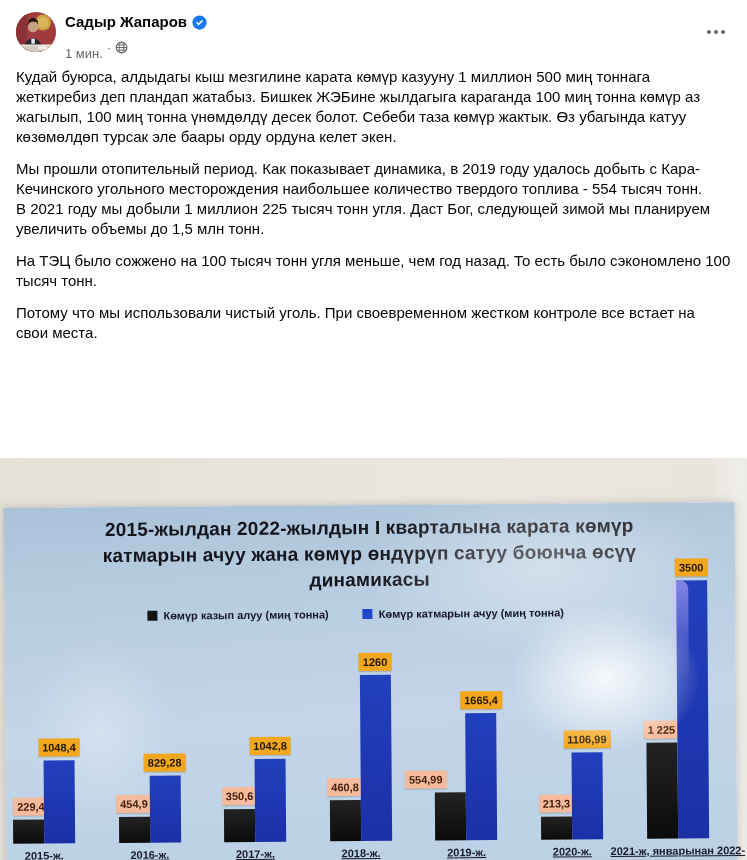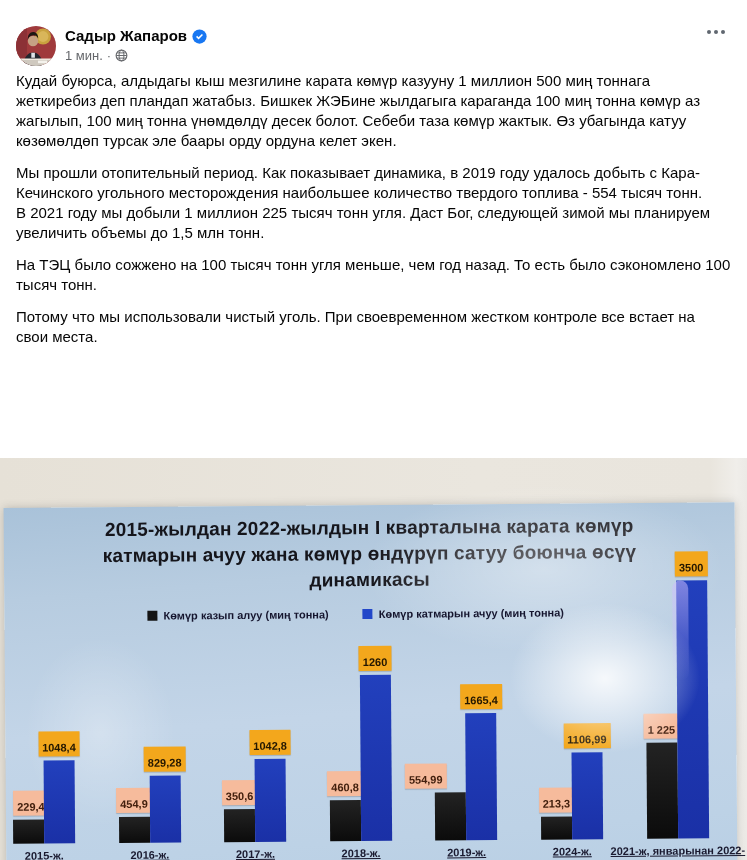--- a/index.html
+++ b/index.html
@@ -4,30 +4,30 @@
 <style>
   * { box-sizing: border-box; }
   html,body { margin:0; padding:0; }
   body {
     width:747px; height:860px; overflow:hidden; background:#fff;
     font-family:"Liberation Sans", sans-serif;
   }
   .post { position:relative; width:747px; height:860px; background:#fff; }
 
   
-  .header { display:flex; align-items:flex-start; padding:26px 16px 0 16px; position:relative; }
+  .header { display:flex; align-items:flex-start; padding:12px 16px 0 16px; position:relative; }
   .avatar { width:40px; height:40px; border-radius:50%; overflow:hidden; flex:0 0 40px;
             box-shadow:inset 0 0 0 1px rgba(0,0,0,.08); cursor:pointer; }
   .avatar svg { display:block; }
   .hmeta { margin-left:9px; flex:1; min-width:0; }
   .name-row { display:flex; align-items:center; gap:5px; }
   .author { font-size:15px; font-weight:700; color:#050505; line-height:20px; cursor:pointer; }
   .verified { display:inline-flex; }
   .sub-row { display:flex; align-items:center; gap:4px; font-size:13px; color:#65676b; line-height:17px; margin-top:1px; }
-  .sub-row .ts { cursor:pointer; }
+  .sub-row .ts { cursor:pointer;margin-top:12px; }
   .more { position:absolute; right:18px; top:22px; display:flex; gap:3px; padding:8px 4px; cursor:pointer; }
   .more i { width:4px; height:4px; border-radius:50%; background:#606770; }
 
   
   .content { padding:5px 16px 0 16px; font-size:15px; line-height:20px; color:#050505;
              max-height:394px; overflow:hidden; }
   .content p { margin:0 0 12px 0; white-space:pre-line; }
 
   
   .photo { position:absolute; left:0; top:458px; width:747px; height:402px; overflow:hidden;
@@ -55,21 +55,21 @@
   .legend .li { display:inline-flex; align-items:center; }
   .legend .sq { width:10px; height:10px; margin-right:6px; display:inline-block; }
   .sq-black { background:#141414; }
   .sq-blue  { background:#2247c9; }
 
   .plot { position:absolute; left:0; top:0; width:100%; height:100%; }
   .bar { position:absolute; }
   .bar-black { background:linear-gradient(180deg,#232323,#0b0b0b); }
   .bar-blue  { background:linear-gradient(180deg,#2240bd,#1a30a6); }
   .vlabel { position:absolute; transform:translateX(-50%); font-size:11px; font-weight:700;
-            line-height:13px; padding:10px 4px 2px 4px; white-space:nowrap;
+            line-height:13px; padding:3px 4px 2px 4px; white-space:nowrap;
             box-shadow:0 1px 1px rgba(0,0,0,.18); }
   .vl-salmon { background:#f6bb9c; color:#43200e; }
   .vl-orange { background:#f3a71c; color:#241700; }
   .cat { position:absolute; transform:translateX(-50%); top:341px; text-align:center;
          font-size:11px; line-height:14px; font-weight:700; color:#1a1a30;
          text-decoration:underline; white-space:pre; }
 </style>
 </head>
 <body>
 
@@ -170,21 +170,21 @@
           <div class="vlabel vl-orange" style="left: 475.9px; bottom: 167px;">1665,4</div>
           <div class="bar bar-blue" style="left: 566px; width: 31px; height: 87px; bottom: 36px;"></div>
           <div class="vlabel vl-orange" style="left: 581.5px; bottom: 127px;">1106,99</div>
           <div class="bar bar-blue" style="left: 671.6px; width: 31px; height: 258px; bottom: 36px;"></div>
           <div class="vlabel vl-orange" style="left: 687.1px; bottom: 298px;">3500</div>
           <div class="cat" style="left: 38px;">2015-ж.</div>
           <div class="cat" style="left: 143.6px;">2016-ж.</div>
           <div class="cat" style="left: 249.2px;">2017-ж.</div>
           <div class="cat" style="left: 354.8px;">2018-ж.</div>
           <div class="cat" style="left: 460.4px;">2019-ж.</div>
-          <div class="cat" style="left: 566px;">2024-ж.</div>
+          <div class="cat" style="left: 566px;">2020-ж.</div>
           <div class="cat" style="left: 671.6px;">2021-ж, январынан 2022-
 жылдын май айына чейин</div>
         </div>
       <div class="glare g1"></div>
       <div class="glare g2"></div>
     </div>
   </div>
 
 </div>
 

